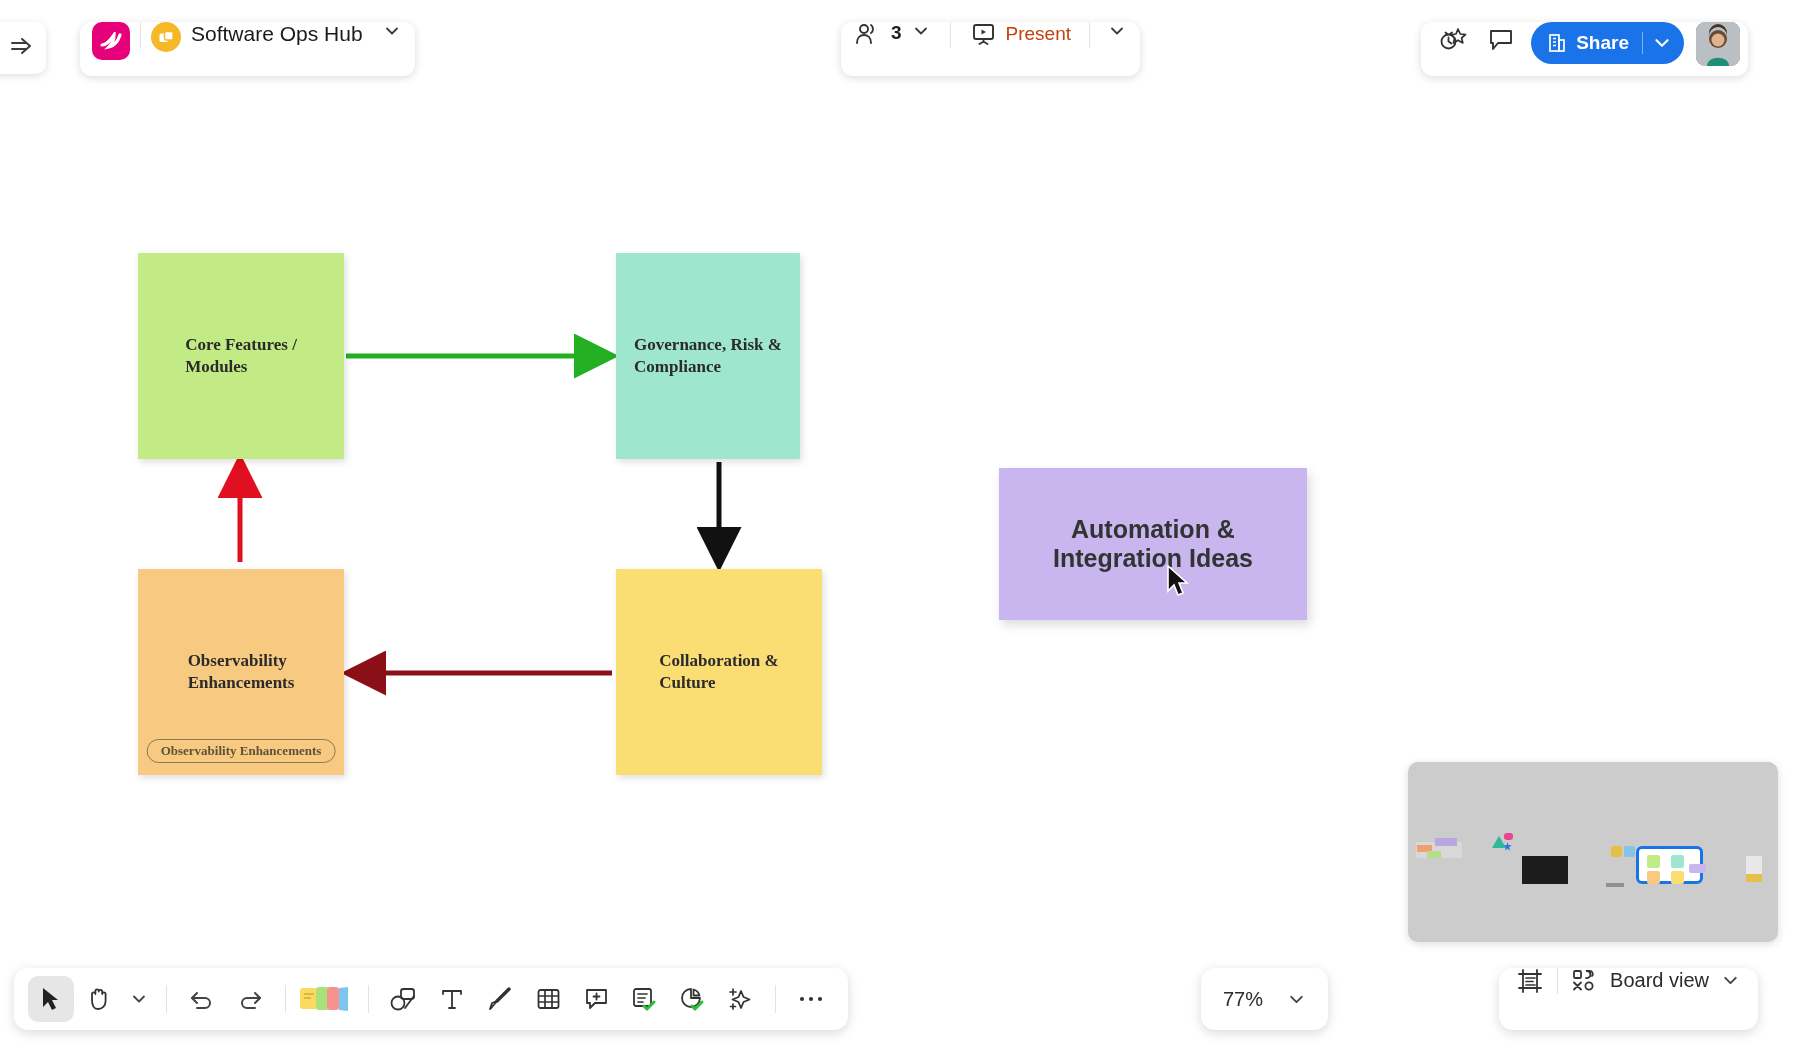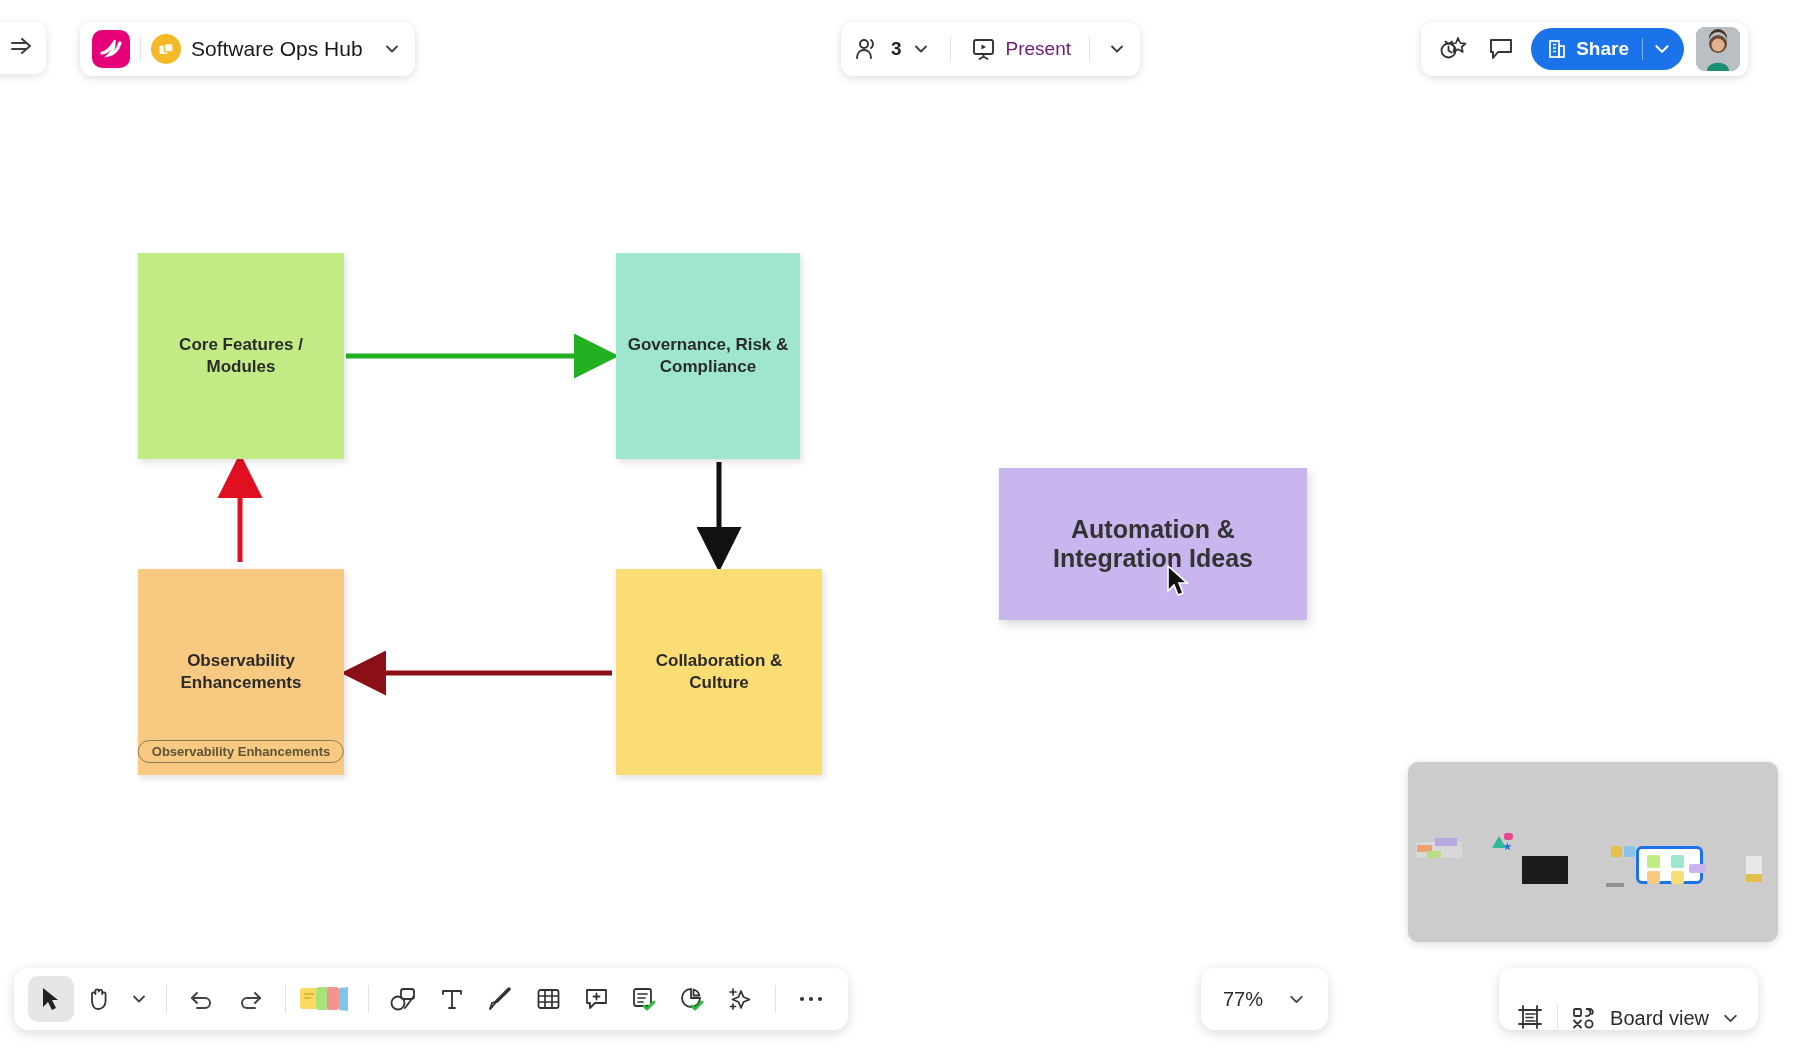--- a/index.html
+++ b/index.html
@@ -10,24 +10,25 @@
     background: #ffffff;
   }
   #app { position: relative; width: 1800px; height: 1050px; background: #fefefe; }
 
   
   #canvas { position: absolute; inset: 0; background: #ffffff; }
 
   .node {
     position: absolute;
     display: flex; align-items: center; justify-content: center;
-    text-align: center;
+    text-align: left;
     font-weight: bold;
     color: #2b2b2b;
     box-shadow: 2px 3px 7px rgba(0,0,0,0.13);
+    font-family: Liberation Serif, serif;
   }
   .node .label { line-height: 1.28; padding: 0 10px; }
 
   .pill {
     position: absolute;
     left: 50%; transform: translateX(-50%);
     bottom: 12px;
     border: 1px solid #8a7a52;
     border-radius: 999px;
     font-size: 13px;
@@ -55,42 +56,42 @@
     background: #fff; border-radius: 10px;
     box-shadow: 0 2px 8px rgba(0,0,0,0.13);
     display: flex; align-items: center; justify-content: flex-end;
     padding-right: 12px;
   }
   .chip {
     position: absolute;
     background: #fff;
     border-radius: 12px;
     box-shadow: 0 2px 9px rgba(0,0,0,0.14);
-    display: flex; align-items: center;
+    display: flex; align-items: flex-start;
     height: 54px;
   }
   #board-chip { left: 80px; top: 22px; padding: 0 14px 0 12px; gap: 10px; }
   .board-logo {
     width: 38px; height: 38px; border-radius: 10px;
     background: #e6007a;
     display: flex; align-items: center; justify-content: center;
   }
   .vdiv { width: 1px; height: 26px; background: #e3e3e3; }
   .board-icon {
     width: 30px; height: 30px; border-radius: 50%;
     background: #f5b827;
     display: flex; align-items: center; justify-content: center;
   }
   .board-title { font-size: 21px; color: #1a1a1a; white-space: nowrap; }
 
   #collab-chip { right: 660px; top: 22px; padding: 0 14px; gap: 10px; }
   #right-chip  { right: 52px;  top: 22px; padding: 0 8px 0 14px; gap: 12px; }
 
   .count { font-size: 19px; font-weight: 600; color: #1f1f1f; }
-  .present-label { font-size: 19px; color: #701a75; }
+  .present-label { font-size: 19px; color: #c2410c; }
   .icon-btn { display: flex; align-items: center; justify-content: center; cursor: pointer; }
 
   .share-btn {
     background: #1a73e8; color: #fff;
     border-radius: 999px; height: 42px;
     display: flex; align-items: center; gap: 9px;
     padding: 0 6px 0 16px;
     font-size: 19px; font-weight: 600;
   }
   .share-sep { width: 1px; height: 22px; background: rgba(255,255,255,0.45); margin-left: 4px; }
@@ -118,21 +119,21 @@
     position: absolute; right: 472px; bottom: 20px;
     height: 62px; background: #fff; border-radius: 14px;
     box-shadow: 0 3px 12px rgba(0,0,0,0.15);
     display: flex; align-items: center; gap: 24px; padding: 0 22px;
   }
   .zoom-val { font-size: 20px; color: #2b2b2b; }
   #view-chip {
     position: absolute; right: 42px; bottom: 20px;
     height: 62px; background: #fff; border-radius: 14px;
     box-shadow: 0 3px 12px rgba(0,0,0,0.15);
-    display: flex; align-items: flex-end; gap: 14px; padding: 0 18px;
+    display: flex; align-items: flex-start; gap: 14px; padding: 0 18px;
   }
   .view-label { font-size: 20px; color: #2b2b2b; white-space: nowrap; }
 
   
   #minimap {
     position: absolute; right: 22px; bottom: 108px;
     width: 370px; height: 180px;
     background: #cccccc; border-radius: 10px;
     box-shadow: 0 2px 9px rgba(0,0,0,0.14);
     overflow: hidden;

